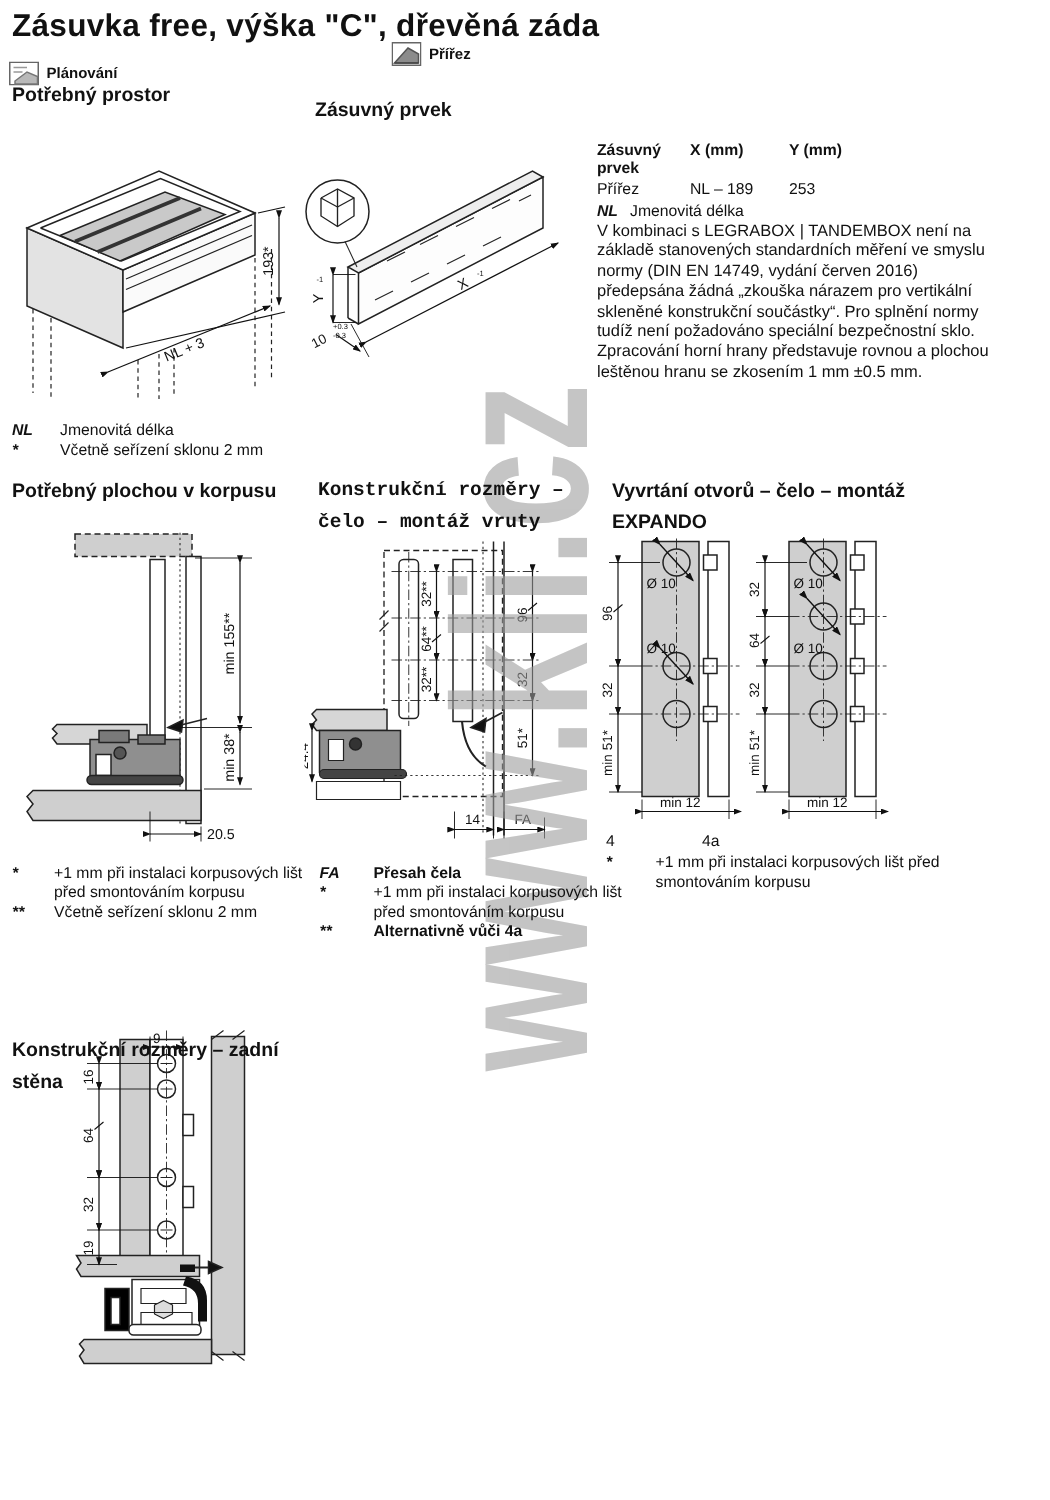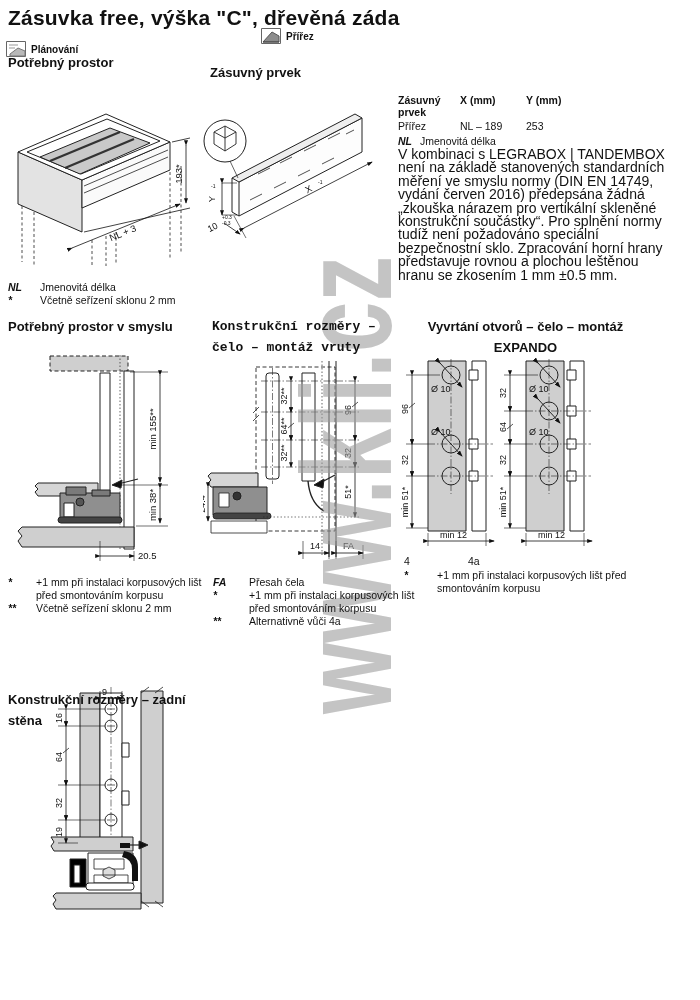--- a/index.html
+++ b/index.html
@@ -6,21 +6,21 @@
   body{width:700px;height:1000px;position:relative;font-family:"Liberation Sans",sans-serif;color:#111;overflow:hidden;}
   .abs{position:absolute;}
   .txt{z-index:10;}
   .page-title{font-size:21px;font-weight:600;letter-spacing:0.2px;}
   .hdr-label{font-size:10px;font-weight:bold;}
   .sec{font-size:13px;font-weight:bold;line-height:21px;}
   .tbl{font-size:10.5px;line-height:12px;}
   .tbl .grid{display:grid;grid-template-columns:62px 66px 60px;}
   .tbl .b{font-weight:bold;}
   .tbl .cell{padding-bottom:2px;}
-  .para{font-size:14px;line-height:13.4px;}
+  .para{font-size:11px;line-height:13.4px;}
   .fn{font-size:10.5px;line-height:13px;}
   .fn-row{display:flex;}
   .fn-marker{flex:none;font-weight:bold;font-style:italic;}
   .note-marker{width:32px;}
   .w26{width:28px;}
   .w36{width:36px;}
   .w33{width:33px;}
   .drill-label{font-size:10.5px;font-weight:normal;}
   svg{display:block;}
   svg text{font-family:"Liberation Sans",sans-serif;fill:#111;}
@@ -78,47 +78,47 @@
   <div class="fn-row">
       <span class="fn-marker note-marker">NL</span>
       <span>Jmenovitá délka</span>
     </div>
   <div class="fn-row">
       <span class="fn-marker note-marker">*</span>
       <span>Včetně seřízení sklonu 2 mm</span>
     </div>
 </div>
 
-<div class="abs txt sec" style="left:8px;top:316px;width:195px;">Potřebný prostor v smyslu</div>
+<div class="abs txt sec" style="left:8px;top:316px;width:195px;">Potřebný plochou v korpusu</div>
 <div class="abs txt sec" style="left:212px;top:316px;width:185px;font-family:Liberation Mono, monospace;">Konstrukční rozměry – čelo – montáž vruty</div>
-<div class="abs txt sec" style="left:408px;top:316px;width:235px;text-align:center;">Vyvrtání otvorů – čelo – montáž EXPANDO</div>
+<div class="abs txt sec" style="left:408px;top:316px;width:235px;">Vyvrtání otvorů – čelo – montáž EXPANDO</div>
 
 <div class="abs txt fn" style="left:8px;top:576px;width:200px;">
   <div class="fn-row">
       <span class="fn-marker w26">*</span>
       <span style="width:170px;">+1 mm při instalaci korpusových lišt před smontováním korpusu</span>
     </div>
   <div class="fn-row">
       <span class="fn-marker w26">**</span>
       <span style="width:170px;">Včetně seřízení sklonu 2 mm</span>
     </div>
 </div>
 
 <div class="abs txt fn" style="left:213px;top:576px;width:210px;">
   <div class="fn-row">
       <span class="fn-marker w36">FA</span>
-      <span style="width:172px;">Přesah čela</span>
+      <span style="width:172px;font-weight:bold;">Přesah čela</span>
     </div>
   <div class="fn-row">
       <span class="fn-marker w36">*</span>
       <span style="width:172px;">+1 mm při instalaci korpusových lišt před smontováním korpusu</span>
     </div>
   <div class="fn-row">
       <span class="fn-marker w36">**</span>
-      <span style="width:172px;">Alternativně vůči 4a</span>
+      <span style="width:172px;font-weight:bold;">Alternativně vůči 4a</span>
     </div>
 </div>
 
 <div class="abs txt drill-label" style="left:404px;top:555px;">4</div>
 <div class="abs txt drill-label" style="left:468px;top:555px;">4a</div>
 <div class="abs txt fn" style="left:404px;top:569px;width:230px;">
   <div class="fn-row">
       <span class="fn-marker w33">*</span>
       <span style="width:192px;">+1 mm při instalaci korpusových lišt před smontováním korpusu</span>
     </div>

